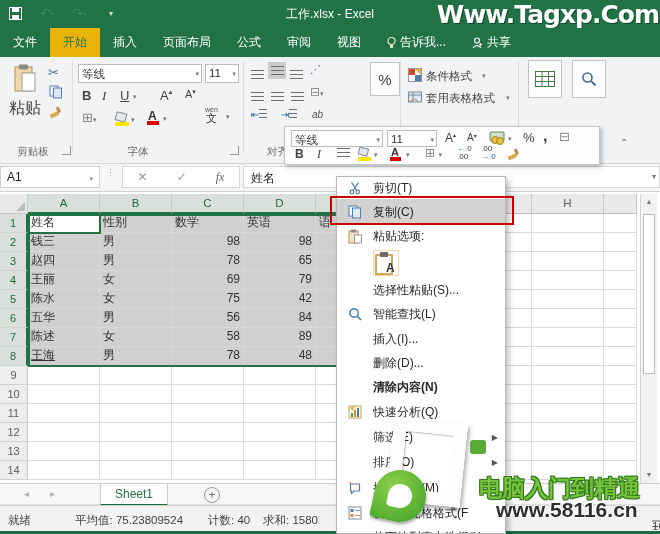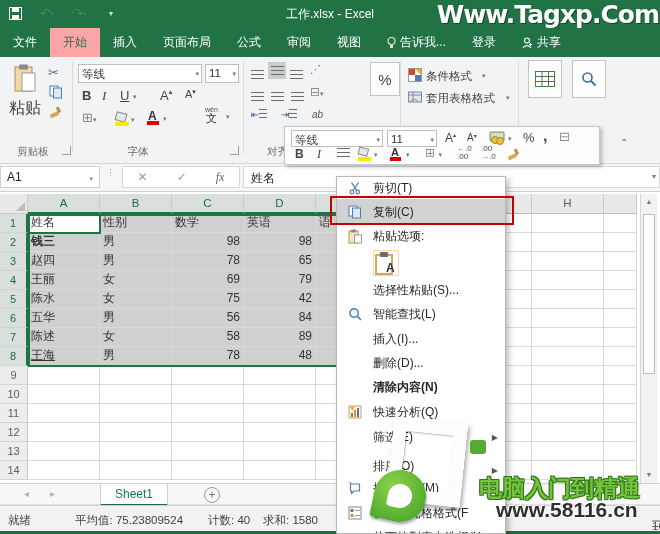--- a/index.html
+++ b/index.html
@@ -11,21 +11,21 @@
   #titlebar{left:0;top:0;width:660px;height:28px;background:#217346;color:#fff}
   #qat{left:6px;top:4px;display:flex;gap:14px;align-items:center;color:#cfe3d6}
   #qat .q{width:18px;height:18px;display:flex;align-items:center;justify-content:center;font-size:14px}
   #qat .dim{color:#3c8a60}
   #win-title{left:240px;top:6px;width:180px;text-align:center;font-size:12px;color:#fff}
   #wm-top{right:1px;top:0px;font-family:"DejaVu Sans",sans-serif;font-weight:bold;font-size:25px;letter-spacing:-1px;color:#fff;text-shadow:1px 1px 0 #10482a}
 
   
   #tabrow{left:0;top:28px;width:660px;height:29px;background:#217346;display:flex;align-items:stretch}
   .tab{color:#fff;font-size:12px;padding:0 13px;line-height:29px;white-space:nowrap;display:flex;align-items:center;gap:4px}
-  .tab.active{background:#fca5a5;color:#217346}
+  .tab.active{background:#eab308;color:#217346}
   .tab .bulb{width:9px;height:12px;display:inline-block}
 
   
   #ribbon{left:0;top:57px;width:660px;height:107px;background:#f2f3f5;border-bottom:1px solid #d5d5d5}
   .vsep{position:absolute;top:4px;bottom:10px;width:1px;background:#dcdcdc}
   .glabel{position:absolute;top:88px;font-size:10.5px;color:#6a6a6a;text-align:center}
   .launch{position:absolute;top:89px;width:9px;height:9px;border-right:1px solid #9a9a9a;border-bottom:1px solid #9a9a9a;font-size:7px;color:#9a9a9a}
   .combo{position:absolute;height:19px;background:#fff;border:1px solid #bdbdbd;font-size:11.5px;color:#333;padding:2px 3px;white-space:nowrap}
   .combo .car{position:absolute;right:2px;top:5px;font-size:7px;color:#777}
   .rbtn{position:absolute;font-size:16px;color:#444;text-align:center}
@@ -143,23 +143,20 @@
       <span>视图</span>
     </div>
     <div class="tab">
       <svg class="bulb" viewBox="0 0 9 12">
         <circle cx="4.5" cy="4" r="3.5" fill="none" stroke="#e6e2b8" stroke-width="1.2"></circle>
         <rect x="3" y="8" width="3" height="3" fill="#e6e2b8"></rect>
       </svg>
       <span>告诉我...</span>
     </div>
     <div class="tab">
-      <span>登录</span>
-    </div>
-    <div class="tab">
       <svg width="11" height="12" viewBox="0 0 11 12">
         <circle cx="5" cy="3.5" r="2.5" fill="none" stroke="#fff" stroke-width="1.2"></circle>
         <path d="M1 11 a4.5 4.5 0 0 1 8 0" fill="none" stroke="#fff" stroke-width="1.2"></path>
         <path d="M8.5 6 v3 M7 7.5 h3" stroke="#fff"></path>
       </svg>
       <span>共享</span>
     </div>
   </div>
 
 <div id="ribbon" class="abs">
@@ -379,21 +376,21 @@
       <div class="cell selfill" style="width: 72px;">性别</div>
       <div class="cell selfill" style="width: 72px;">数学</div>
       <div class="cell selfill" style="width: 72px;">英语</div>
       <div class="cell selfill" style="width: 72px;">语</div>
       <div class="cell" style="width: 72px;"></div>
       <div class="cell" style="width: 72px;"></div>
       <div class="cell" style="width: 72px;"></div>
       <div class="cell" style="width: 33px;"></div>
     </div>
     <div class="grow">
-      <div class="cell selfill" style="width: 72px; font-weight: bold;">钱三</div>
+      <div class="cell selfill" style="width: 72px;">钱三</div>
       <div class="cell selfill" style="width: 72px;">男</div>
       <div class="cell selfill num" style="width: 72px;">98</div>
       <div class="cell selfill num" style="width: 72px;">98</div>
       <div class="cell selfill" style="width: 72px;"></div>
       <div class="cell" style="width: 72px;"></div>
       <div class="cell" style="width: 72px;"></div>
       <div class="cell" style="width: 72px;"></div>
       <div class="cell" style="width: 33px;"></div>
     </div>
     <div class="grow">
@@ -635,21 +632,21 @@
           <path d="M2 2 L7 1 L4.5 6 Z" fill="#e8b23a"></path>
         </svg>
       </span>
       <span class="lb">快速分析(Q)</span>
     </div>
     <div class="mi" style="height: 24px;">
       <span class="ic"></span>
       <span class="lb">筛选(E)</span>
       <span class="sub">▶</span>
     </div>
-    <div class="mi" style="height: 26px; align-items: flex-end;">
+    <div class="mi" style="height: 26px;">
       <span class="ic"></span>
       <span class="lb">排序(O)</span>
       <span class="sub">▶</span>
     </div>
     <div class="mi" style="height: 26px;">
       <span class="ic">
         <svg width="14" height="14">
           <path d="M2.5 3 h9 v7 h-5.5 l-2.5 2.5 v-2.5 h-1 z" fill="#fff" stroke="#5a7ca8" stroke-width="1.2"></path>
           <path d="M1 1.5 l3.5 1" stroke="#e8883a" stroke-width="1.2"></path>
         </svg>

